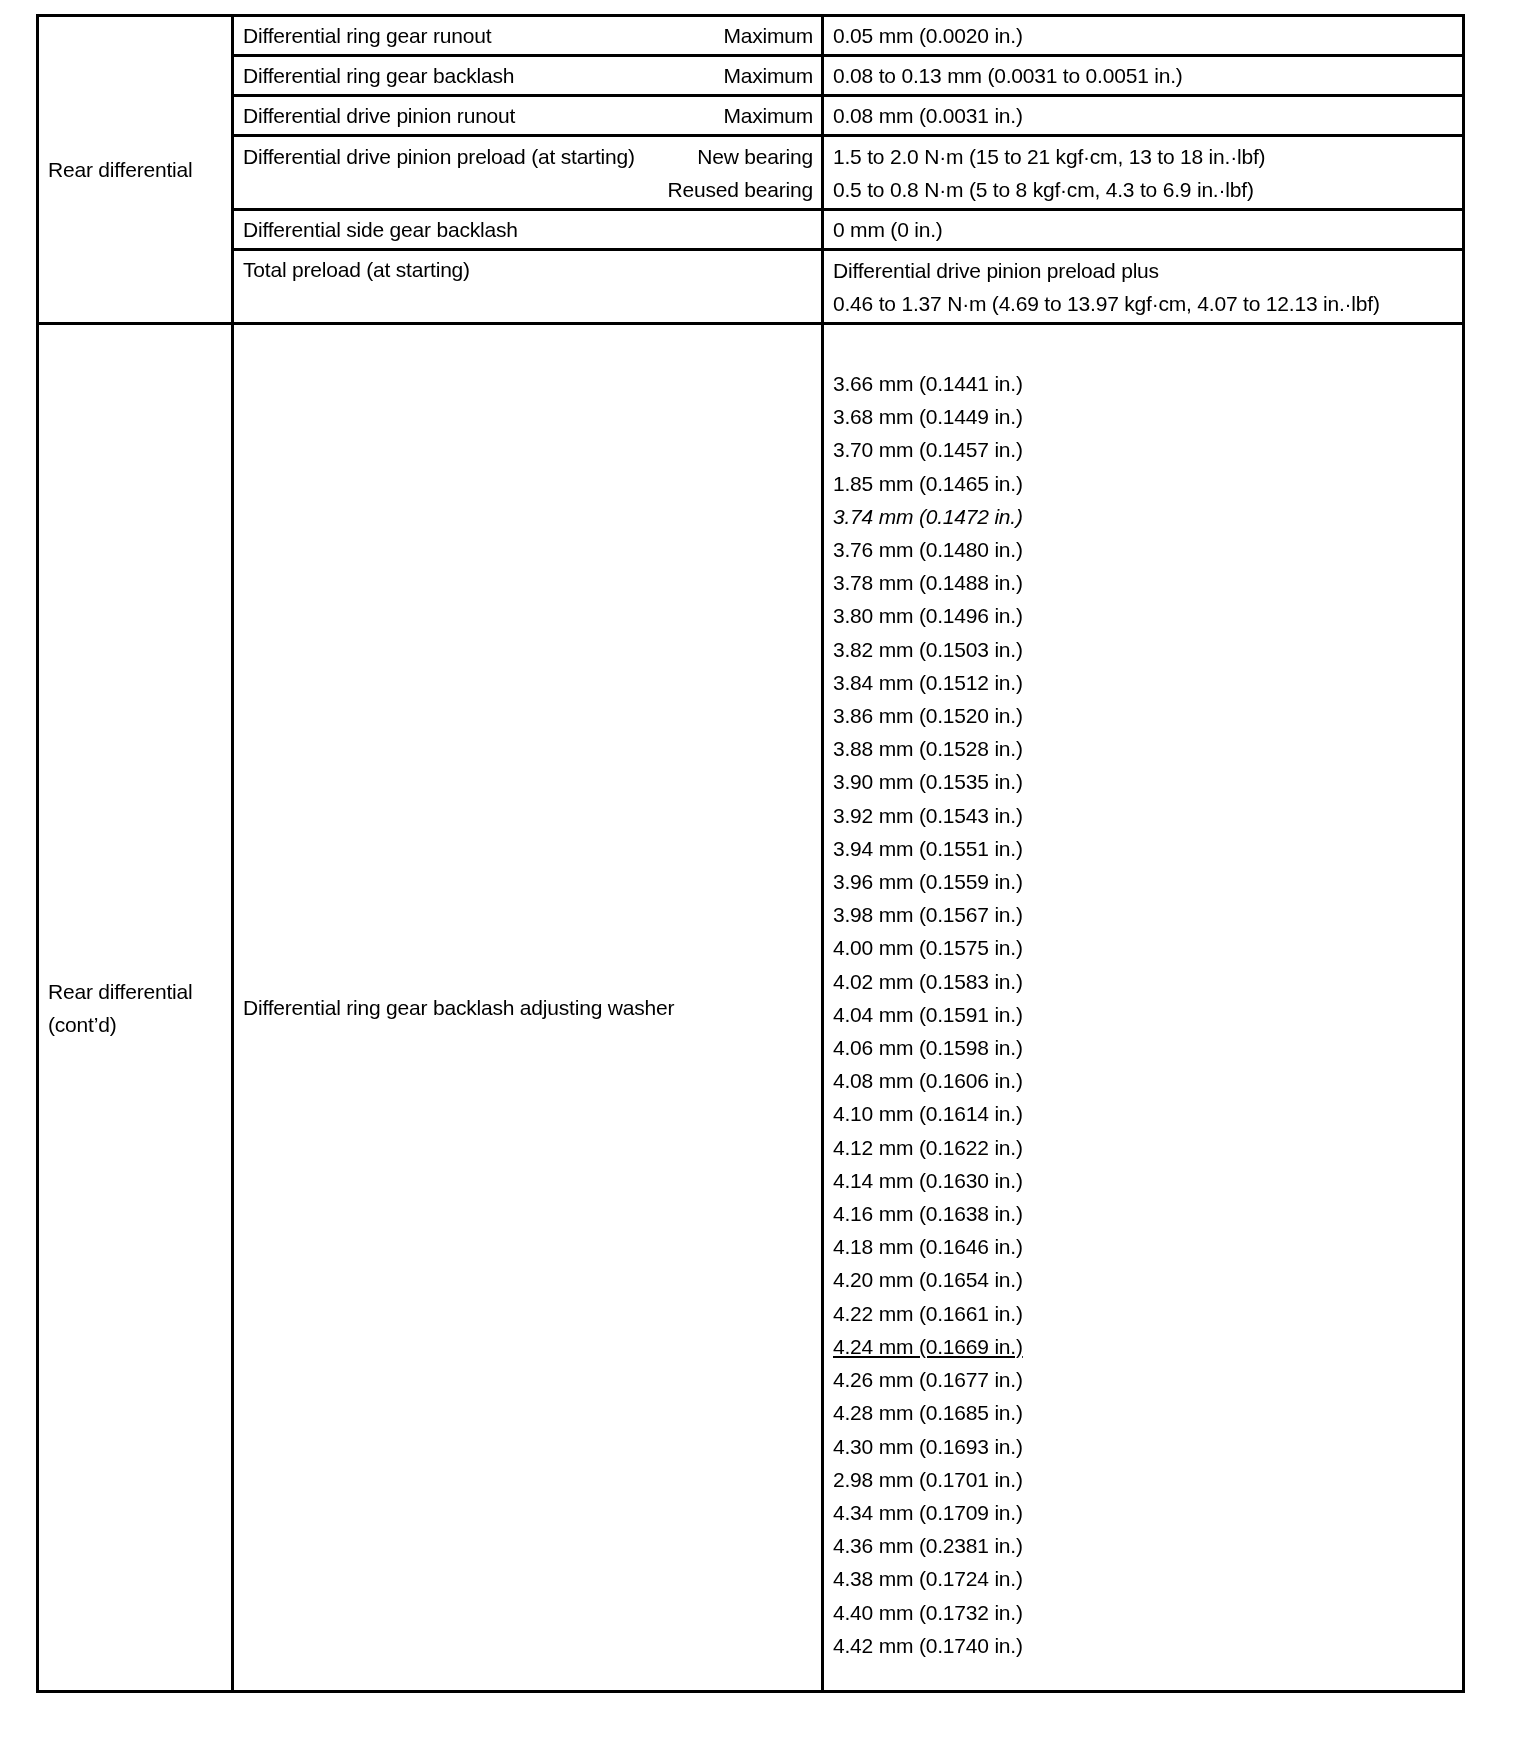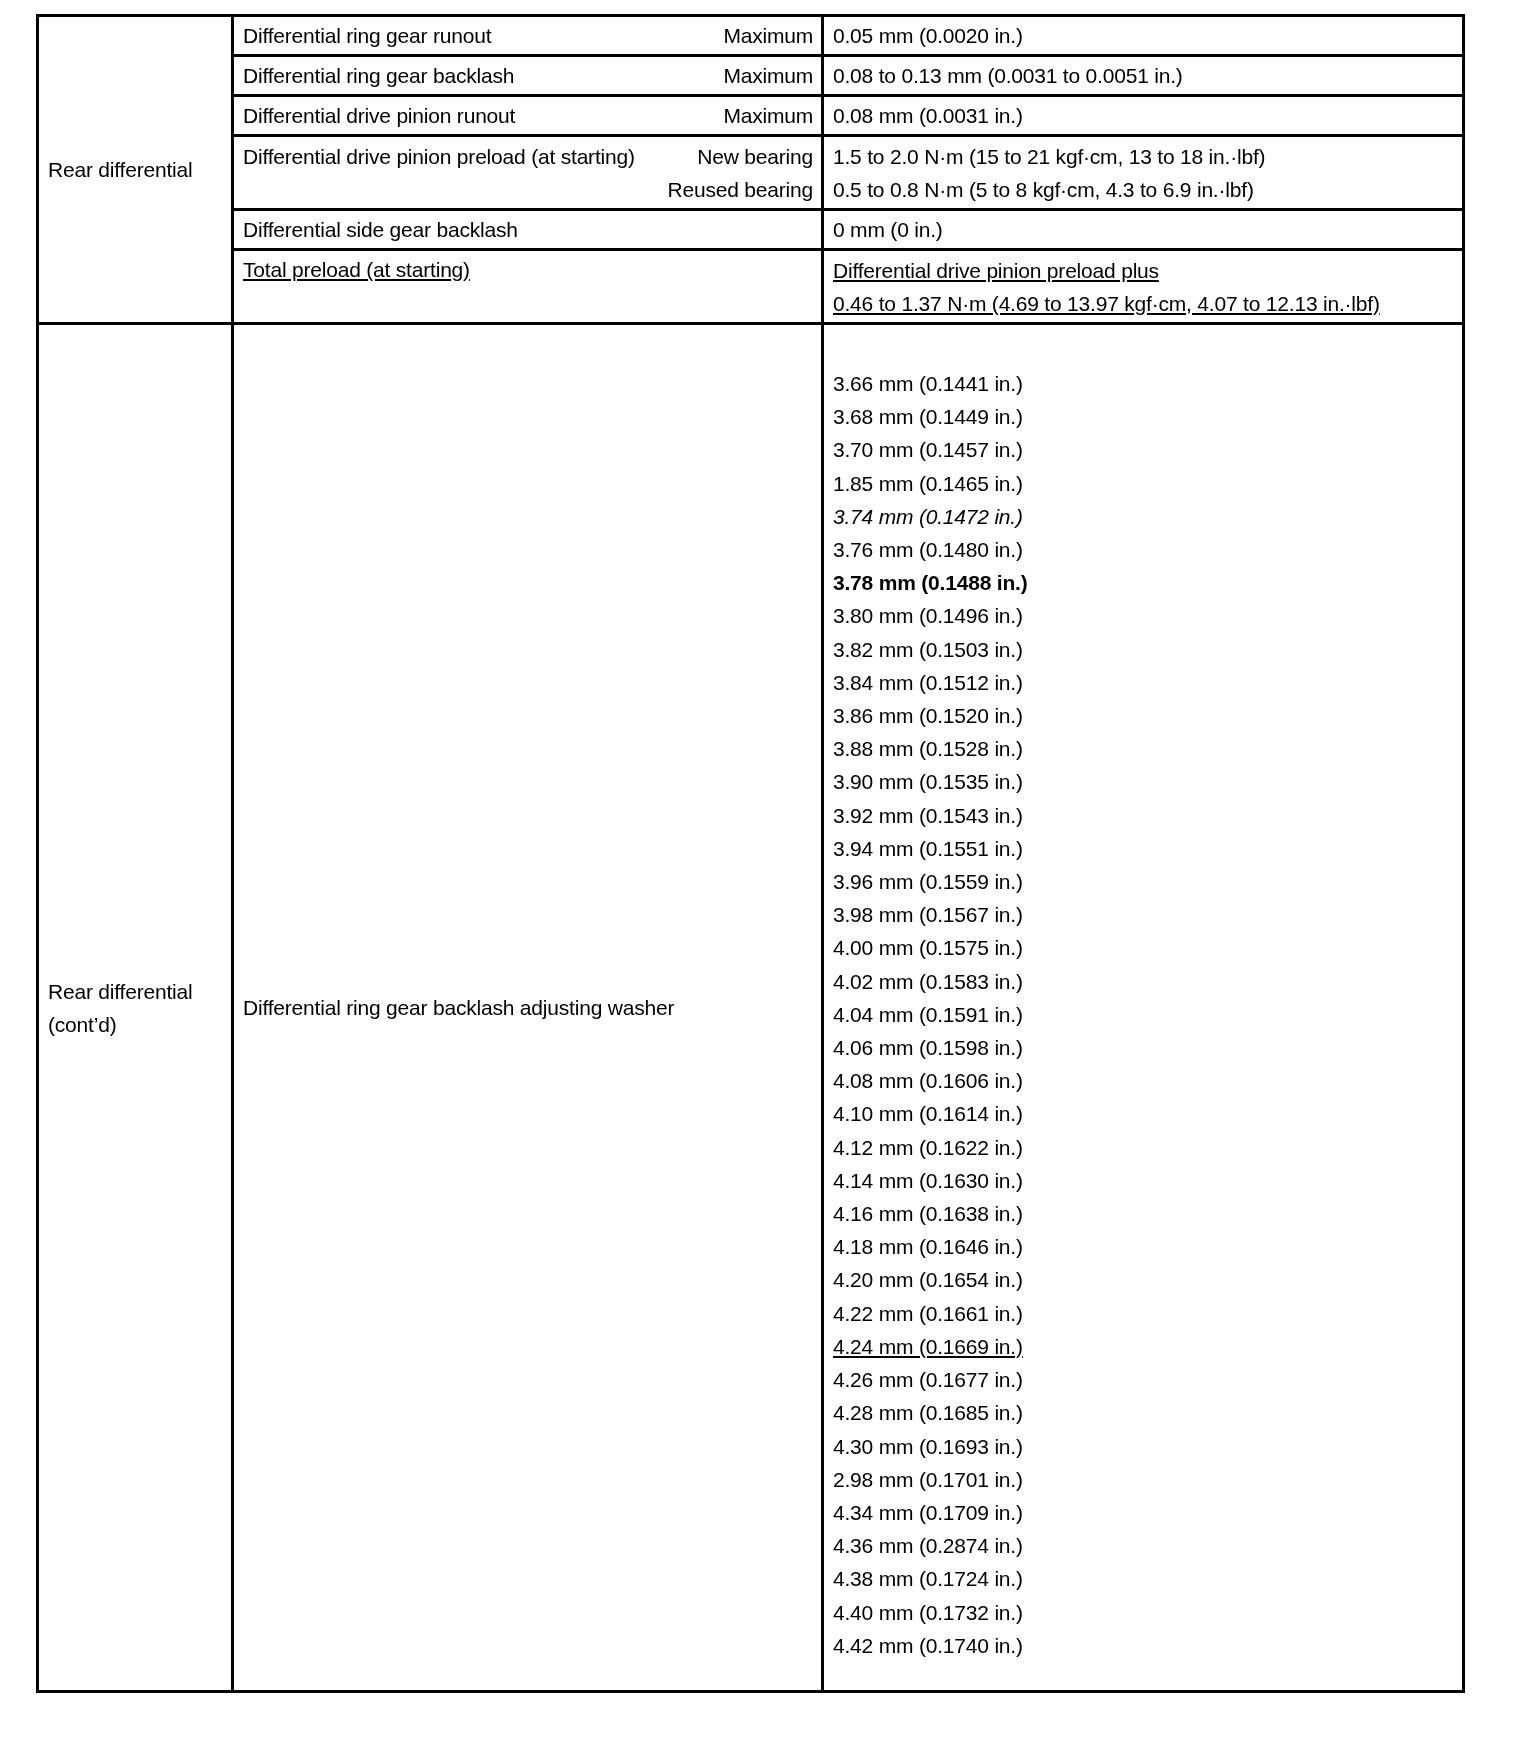--- a/index.html
+++ b/index.html
@@ -4,21 +4,21 @@
 <style>
   html, body { margin: 0; padding: 0; background: #ffffff; }
   body { width: 1536px; height: 1748px; position: relative; font-family: "Liberation Sans", sans-serif; color: #000; }
   .tbl { position: absolute; left: 36px; top: 14px; width: 1429px; border-collapse: collapse; table-layout: fixed; }
   .tbl td { border: 3px solid #000; padding: 0 0 0 9px; font-size: 21px; vertical-align: middle; letter-spacing: -0.2px; }
   .c1 { width: 195px; }
   .c2 { width: 590px; }
   .c3 { width: auto; }
   .row-s td { height: 37px; }
   .row-d td { height: 71px; }
-  .row-t td { height: 71px; text-decoration: underline; }
+  .row-t td { height: 71px; }
   .split { display: flex; justify-content: space-between; padding-right: 8px; }
   .stack { display: flex; flex-direction: column; align-items: flex-end; line-height: 33px; }
   .lines { line-height: 33px; }
   .cat { line-height: 33px; }
   .big td { height: 1365px; }
   .washers-cell { vertical-align: top !important; }
   .washer-list { margin-top: 42px; }
 </style>
 </head>
 <body>
@@ -99,21 +99,21 @@
       </td>
       <td>Differential ring gear backlash adjusting washer</td>
       <td class="washers-cell">
         <div class="washer-list lines" id="washer-list">
             <div style="line-height: 33.2px;">3.66 mm (0.1441 in.)</div>
             <div style="line-height: 33.2px;">3.68 mm (0.1449 in.)</div>
             <div style="line-height: 33.2px;">3.70 mm (0.1457 in.)</div>
             <div style="line-height: 33.2px;">1.85 mm (0.1465 in.)</div>
             <div style="line-height: 33.2px; font-style: italic;">3.74 mm (0.1472 in.)</div>
             <div style="line-height: 33.2px;">3.76 mm (0.1480 in.)</div>
-            <div style="line-height: 33.2px; font-weight: bold;">3.78 mm (0.1488 in.)</div>
+            <div style="line-height: 33.2px;">3.78 mm (0.1488 in.)</div>
             <div style="line-height: 33.2px;">3.80 mm (0.1496 in.)</div>
             <div style="line-height: 33.2px;">3.82 mm (0.1503 in.)</div>
             <div style="line-height: 33.2px;">3.84 mm (0.1512 in.)</div>
             <div style="line-height: 33.2px;">3.86 mm (0.1520 in.)</div>
             <div style="line-height: 33.2px;">3.88 mm (0.1528 in.)</div>
             <div style="line-height: 33.2px;">3.90 mm (0.1535 in.)</div>
             <div style="line-height: 33.2px;">3.92 mm (0.1543 in.)</div>
             <div style="line-height: 33.2px;">3.94 mm (0.1551 in.)</div>
             <div style="line-height: 33.2px;">3.96 mm (0.1559 in.)</div>
             <div style="line-height: 33.2px;">3.98 mm (0.1567 in.)</div>
@@ -128,21 +128,21 @@
             <div style="line-height: 33.2px;">4.16 mm (0.1638 in.)</div>
             <div style="line-height: 33.2px;">4.18 mm (0.1646 in.)</div>
             <div style="line-height: 33.2px;">4.20 mm (0.1654 in.)</div>
             <div style="line-height: 33.2px;">4.22 mm (0.1661 in.)</div>
             <div style="line-height: 33.2px; text-decoration: underline;">4.24 mm (0.1669 in.)</div>
             <div style="line-height: 33.2px;">4.26 mm (0.1677 in.)</div>
             <div style="line-height: 33.2px;">4.28 mm (0.1685 in.)</div>
             <div style="line-height: 33.2px;">4.30 mm (0.1693 in.)</div>
             <div style="line-height: 33.2px;">2.98 mm (0.1701 in.)</div>
             <div style="line-height: 33.2px;">4.34 mm (0.1709 in.)</div>
-            <div style="line-height: 33.2px;">4.36 mm (0.2874 in.)</div>
+            <div style="line-height: 33.2px;">4.36 mm (0.2381 in.)</div>
             <div style="line-height: 33.2px;">4.38 mm (0.1724 in.)</div>
             <div style="line-height: 33.2px;">4.40 mm (0.1732 in.)</div>
             <div style="line-height: 33.2px;">4.42 mm (0.1740 in.)</div>
           </div>
       </td>
     </tr>
   </tbody>
 </table>
 
 </body></html>

